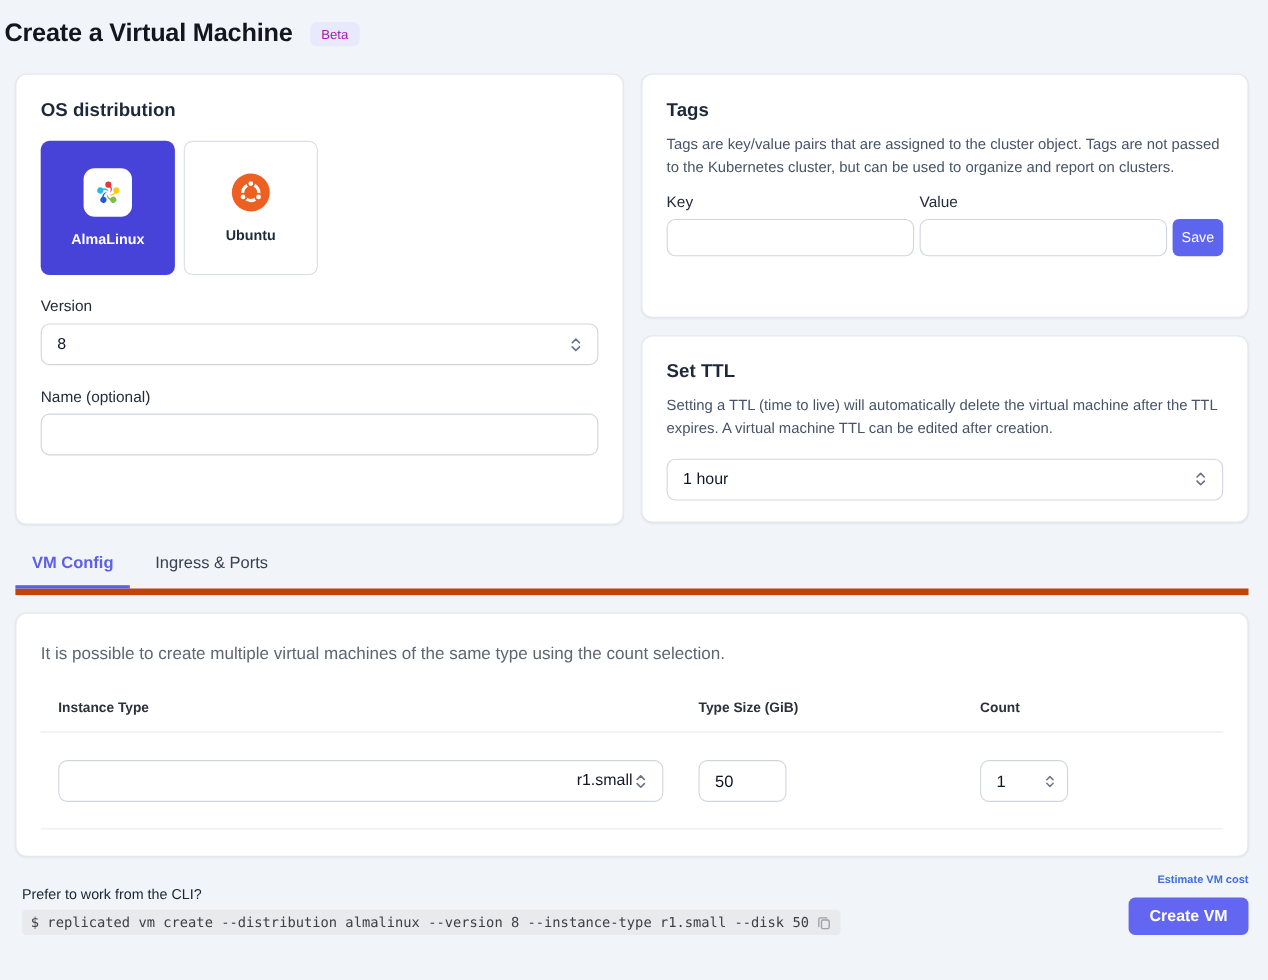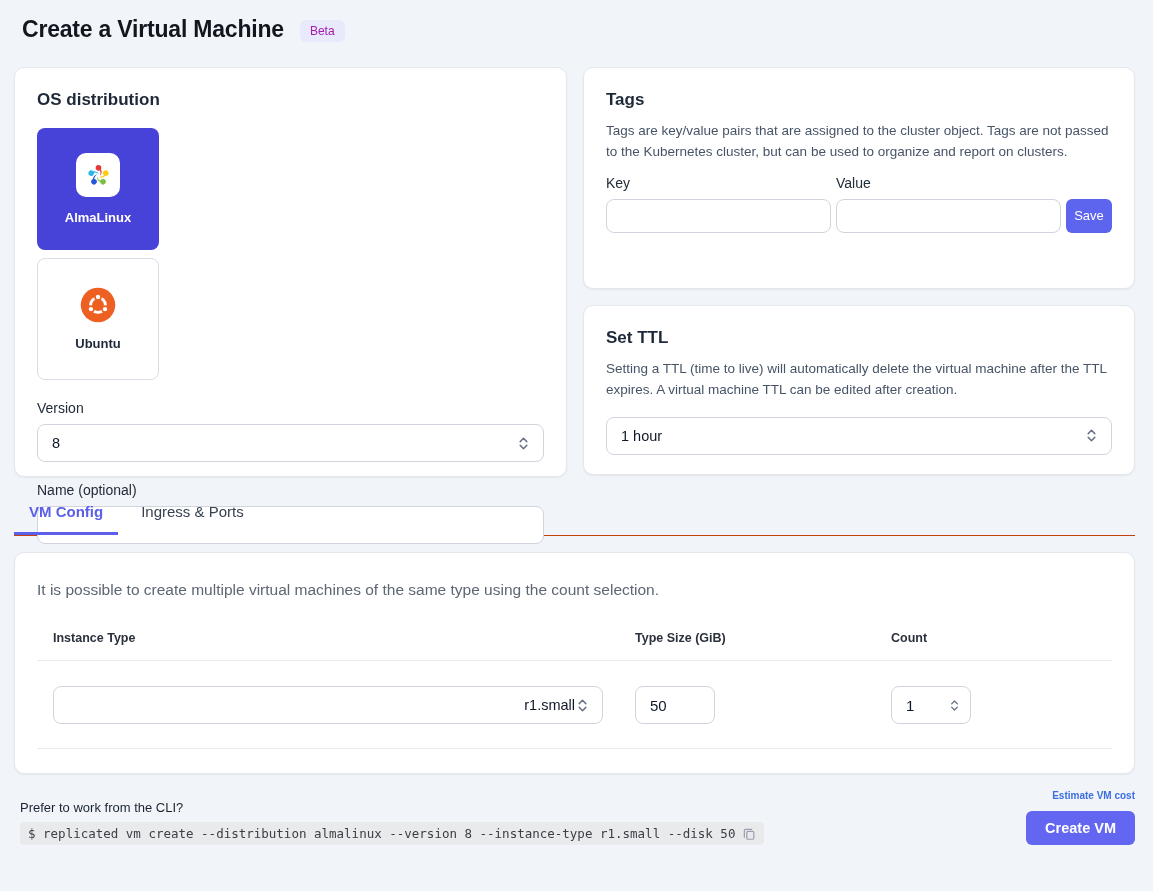--- a/index.html
+++ b/index.html
@@ -3,54 +3,54 @@
 <meta charset="utf-8">
 <style>
   * { box-sizing: border-box; }
   html,body { margin:0; padding:0; }
   body {
     width:1153px; height:891px; overflow:hidden;
     background:#f1f4f8;
     font-family:"Liberation Sans", sans-serif;
     color:#1d2939;
   }
-  .header { display:flex; align-items:center; gap:16px; padding:16px 16px 0 22px; }
+  .header { display:flex; align-items:center; gap:16px; padding:16px 16px 0 4px; }
   .page-title { font-size:23px; font-weight:700; margin:0; color:#14161f; letter-spacing:-0.2px; }
   .beta-badge { background:#e9e9fc; color:#a21caf; font-size:12px; padding:4px 10px; border-radius:6px; font-weight:500; margin-top:2px; }
 
   .card { background:#fff; border:1px solid #e4e7ec; border-radius:10px; box-shadow:0 1px 2px rgba(16,24,40,.06); }
   .card-title { font-size:17px; font-weight:600; margin:0; color:#1d2939; }
   .card-desc { font-size:13.5px; color:#475467; line-height:1.55; margin:11px 0 0; }
 
   .top-grid { display:grid; grid-template-columns:553px 552px; gap:16px; margin:24px 0 0 14px; width:1121px; }
   .right-col { display:flex; flex-direction:column; gap:16px; }
 
   .os-card { height:410px; padding:22px; }
-  .tiles { display:flex; gap:8px; margin-top:18px;flex-direction:column; }
+  .tiles { display:flex; gap:8px; margin-top:18px; }
   .tile { width:122px; height:122px; border-radius:8px; display:flex; flex-direction:column; align-items:center; justify-content:center; gap:13px; cursor:pointer; }
   .tile.selected { background:#4742d8; color:#fff; }
   .tile.unselected { background:#fff; border:1px solid #d8dde6; color:#1d2939; }
   .tile-label { font-size:13px; font-weight:700; }
   .alma-logo-box { width:44px; height:44px; background:#fff; border-radius:10px; display:flex; align-items:center; justify-content:center; }
 
   .field-label { font-size:14px; color:#232c39; margin:20px 0 8px; }
   .selectbox { height:38px; border:1px solid #d0d5dd; border-radius:8px; background:#fff; display:flex; align-items:center; justify-content:space-between; padding:0 12px 0 14px; font-size:14.5px; color:#101828; cursor:pointer; }
   .text-input { height:38px; width:100%; border:1px solid #d0d5dd; border-radius:8px; background:#fff; padding:0 14px; font-size:14.5px; color:#101828; outline:none; font-family:"Liberation Sans", sans-serif; }
 
   .tags-card { height:222px; padding:22px; }
   .tag-form { display:flex; gap:5px; margin-top:12px; align-items:flex-end; }
   .tag-col { flex:1; }
   .tag-col .field-label { margin-top:0; }
   .tag-input { height:34px; }
   .save-btn { background:#5d64ee; color:#fff; border:none; border-radius:6px; height:34px; width:46px; font-size:13px; font-family:"Liberation Sans", sans-serif; cursor:pointer; }
 
   .ttl-card { height:170px; padding:22px; }
   .ttl-card .selectbox { margin-top:16px; }
 
-  .tabs { display:flex; margin:26px 0 0 14px; width:1121px; border-bottom:1px solid #c2410c; }
+  .tabs { display:flex; margin:26px 0 0 14px; width:1121px; border-bottom:6px solid #c2410c; }
   .tab { padding:0 15px 12px; margin-right:8px; font-size:15px; color:#374151; cursor:pointer; border-bottom:3px solid transparent; }
   .tab.active { color:#5b5fe9; font-weight:700; border-bottom-color:#5b5fe9; }
 
   .vm-card { margin:16px 0 0 14px; width:1121px; height:222px; padding:22px; }
   .intro-text { font-size:15.5px; color:#5d6673; margin:6px 0 0; }
   .vm-table { margin-top:32px; }
   .vm-head { display:grid; grid-template-columns:582px 256px 1fr; padding-bottom:15px; border-bottom:1px solid #e7eaee; }
   .vm-head span { font-size:12.5px; font-weight:700; color:#2b313b; padding-left:16px; }
   .vm-row { display:grid; grid-template-columns:582px 256px 1fr; padding:25px 0 24px; border-bottom:1px solid #e7eaee; align-items:center; }
   .vm-cell { padding-left:16px; }

